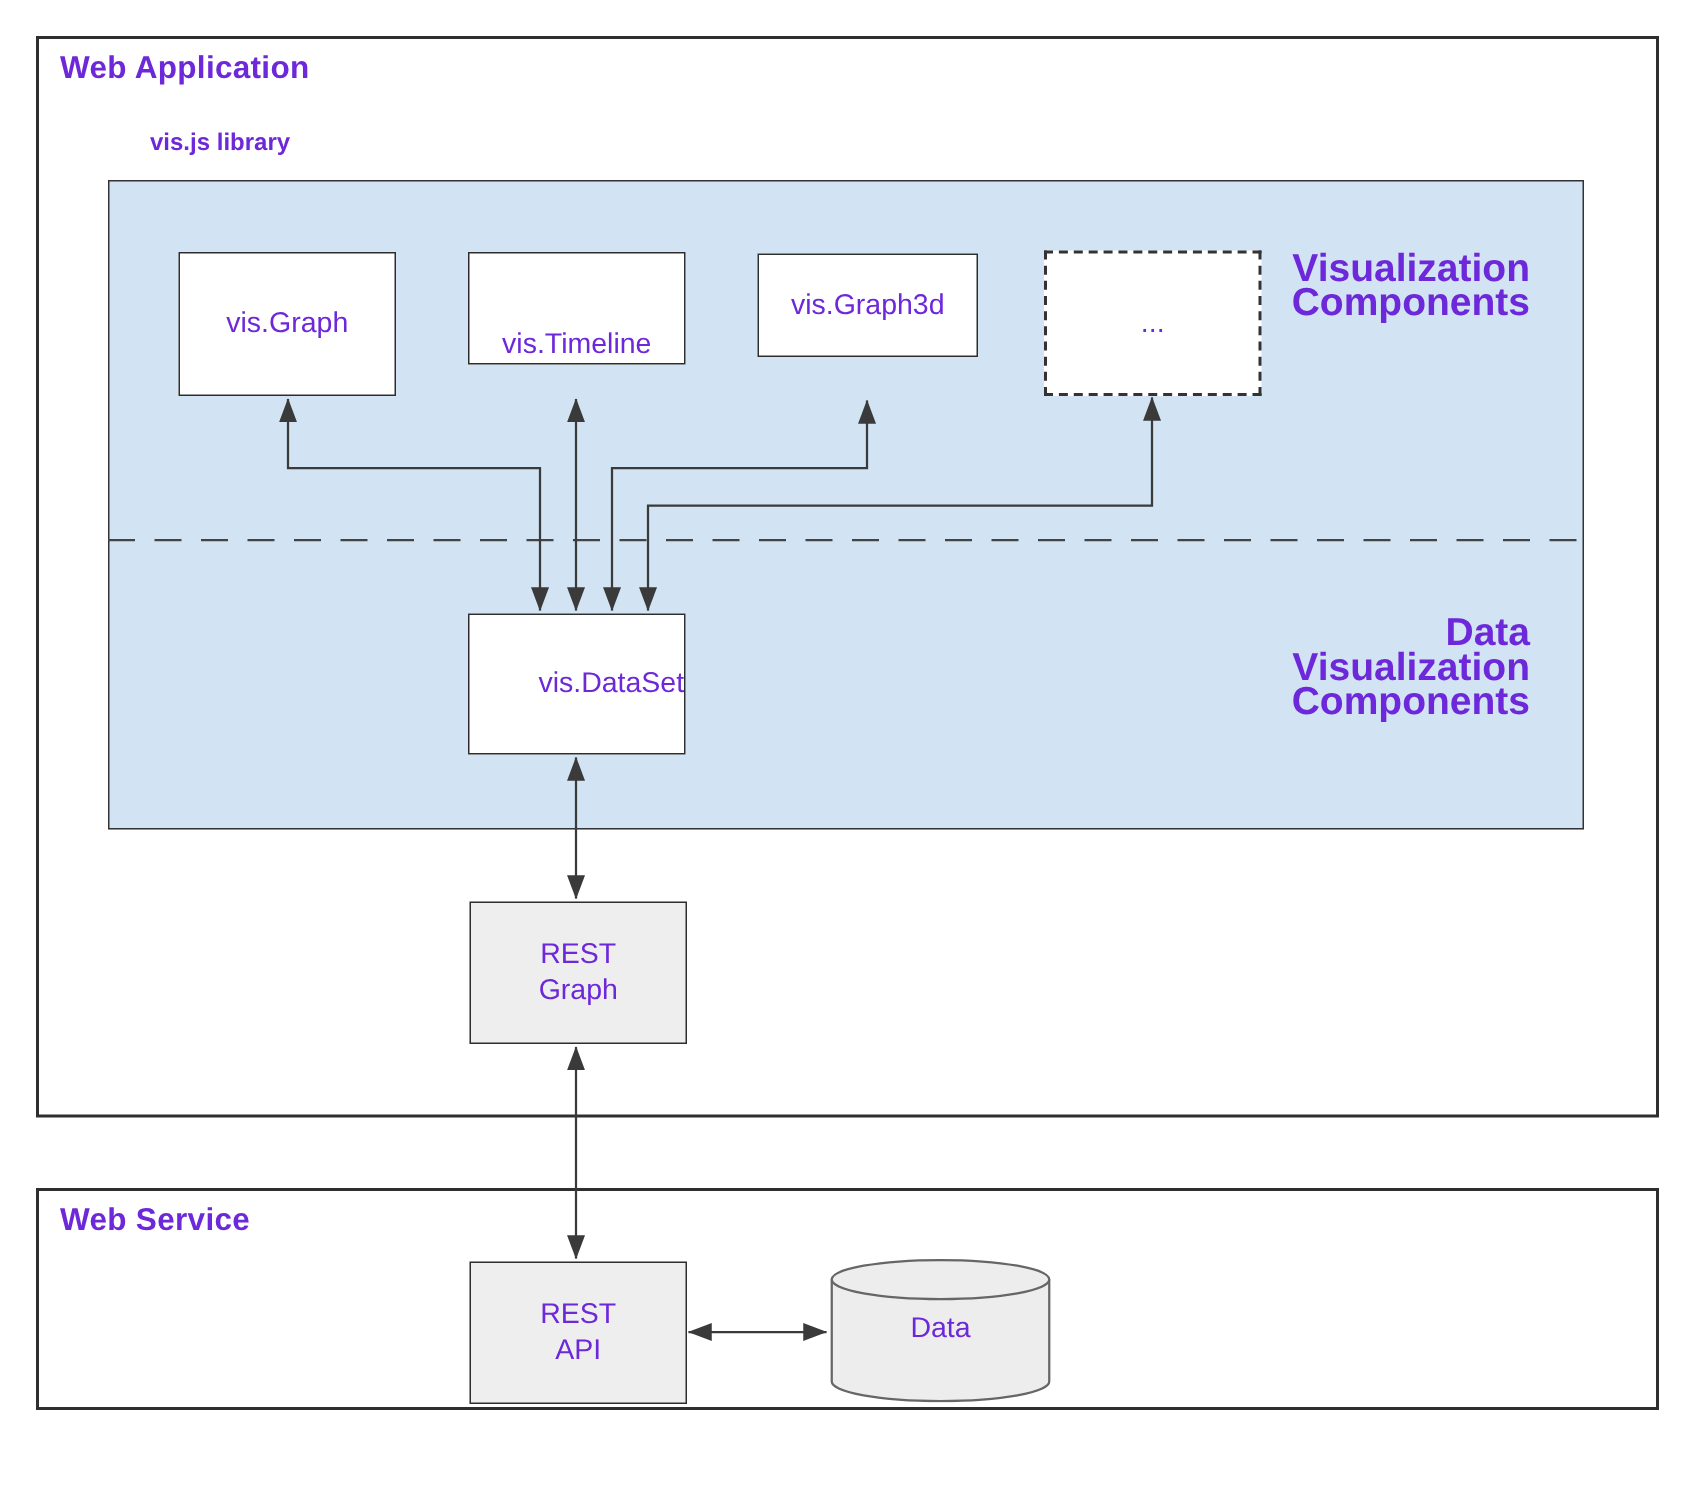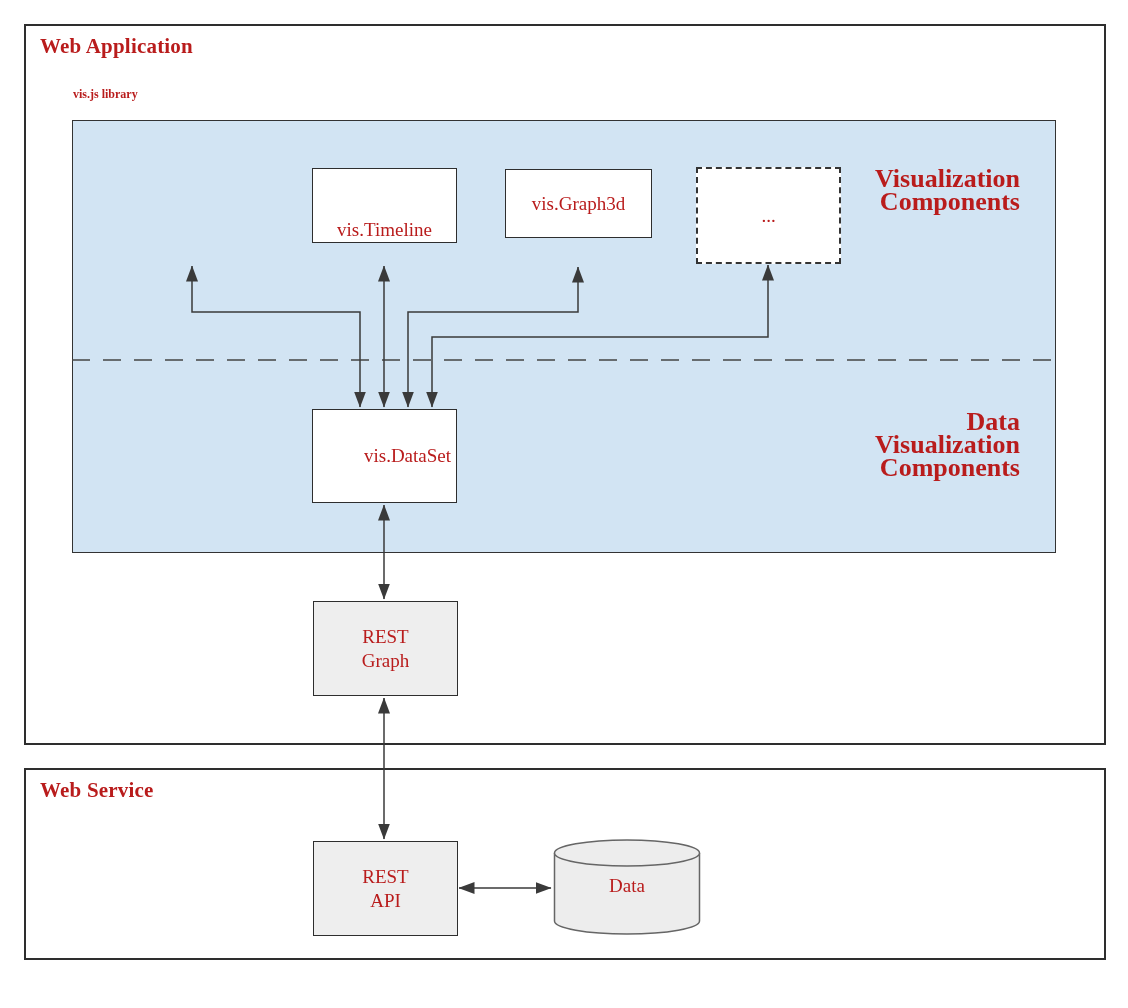--- a/index.html
+++ b/index.html
@@ -1,30 +1,30 @@
 <!DOCTYPE html>
 <html><head>
 <meta charset="utf-8">
 <style>
   html,body{margin:0;padding:0;background:#fff;}
   .canvas{
     position:relative;width:1128px;height:1008px;background:#fff;
-    font-family:Liberation Serif, serif;color:#b91c1c;
+    font-family:Liberation Sans, sans-serif;color:#6d28d9;
     overflow:hidden;
   }
   *{box-sizing:border-box;}
 
   
   .frame{position:absolute;border:2px solid #2e2e2e;background:#fff;}
   .frame-webapp{left:24px;top:24px;width:1082px;height:721px;}
-  .frame-webservice{left:24px;top:768px;width:1082px;height:192px;}
+  .frame-webservice{left:24px;top:792px;width:1082px;height:148px;}
   .frame-title{position:absolute;left:14px;top:8px;font-size:21px;font-weight:bold;letter-spacing:0.2px;}
 
   
-  .lib-label{position:absolute;left:73px;top:87px;font-size:12px;font-weight:bold;}
+  .lib-label{position:absolute;left:100px;top:87px;font-size:16px;font-weight:bold;}
   .lib-zone{position:absolute;left:72px;top:120px;width:984px;height:433px;
     background:#d2e4f3;border:1.5px solid #333;}
 
   
   .node{position:absolute;display:flex;align-items:center;justify-content:center;
     background:#fff;border:1.5px solid #2e2e2e;font-size:19px;text-align:center;line-height:24px;}
   .node-graph   {left:119px;top:168px;width:145px;height:96px;}
   .node-timeline{left:312px;top:168px;width:145px;height:75px;align-items:flex-end;}
   .node-graph3d {left:505px;top:169px;width:147px;height:69px;}
   .node-dots    {left:696px;top:167px;width:145px;height:97px;border:2px dashed #333;}
@@ -52,20 +52,23 @@
 
 <div class="canvas">
 
   <div class="frame frame-webapp">
     <div class="frame-title">Web Application</div>
   </div>
 
   <div class="lib-label">vis.js library</div>
   <div class="lib-zone"></div>
 
+  <div class="node node-graph">
+    <span>vis.Graph</span>
+  </div>
   <div class="node node-timeline">
     <span>vis.Timeline</span>
   </div>
   <div class="node node-graph3d">
     <span>vis.Graph3d</span>
   </div>
   <div class="node node-dots">
     <span>...</span>
   </div>
 

